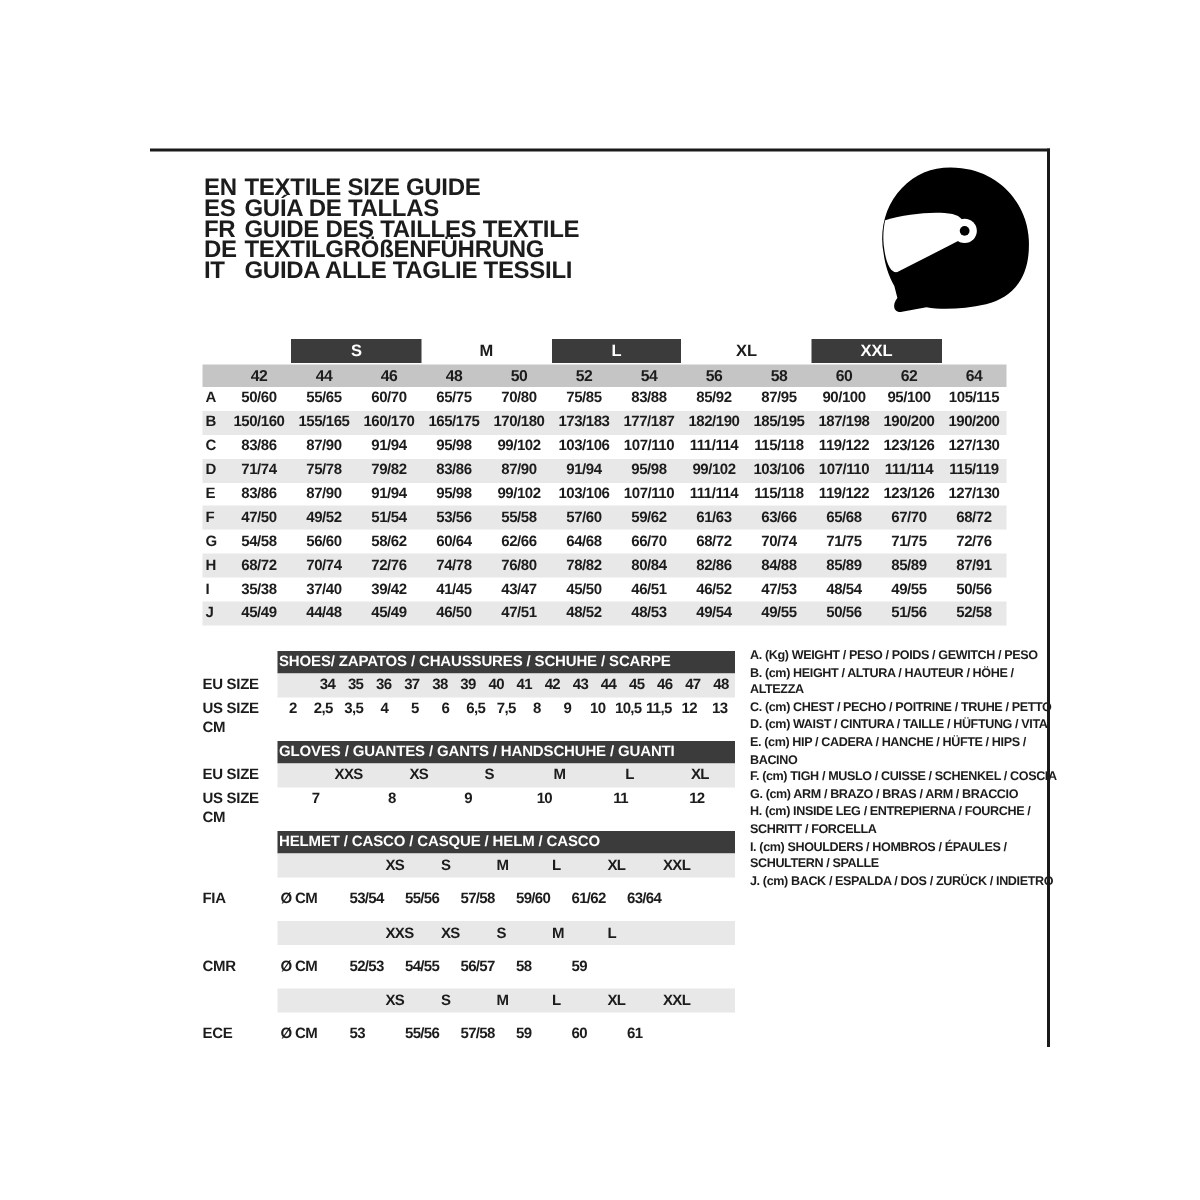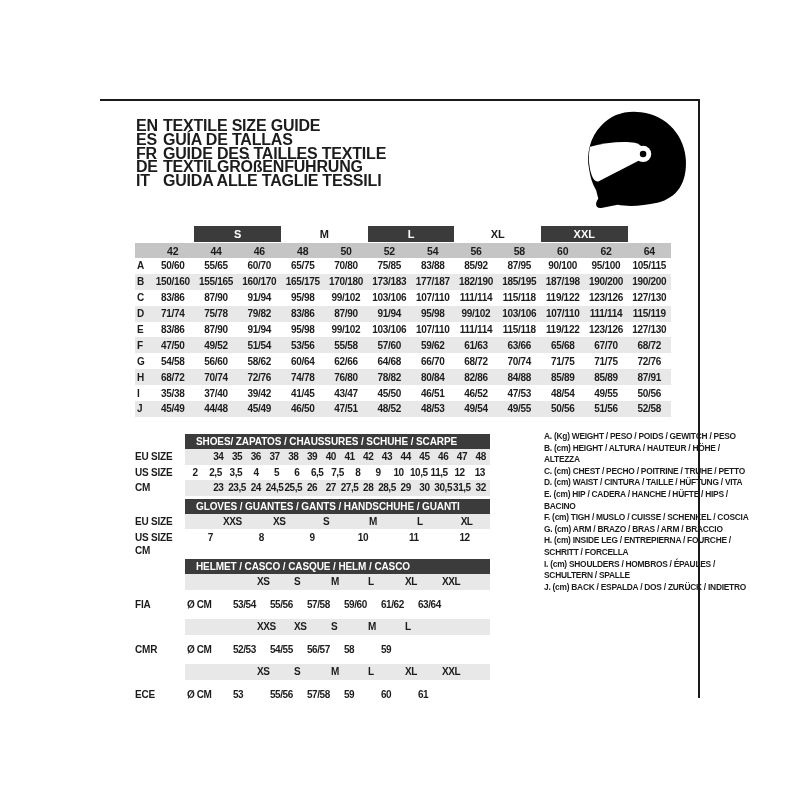--- a/index.html
+++ b/index.html
@@ -27,35 +27,35 @@
   .st-data  { height:15.9px; }
   .st-data.shaded { background:#e8e8e8; }
   .st-cell  { display:flex; align-items:center; justify-content:center; font-size:10px; font-weight:bold; letter-spacing:-0.3px; white-space:nowrap; }
   .st-label { display:flex; align-items:center; font-size:10px; font-weight:bold; padding-left:2px; }
 
   
   .lower-left { position:absolute; left:135px; top:434px; width:356px; }
   .lt-row   { display:flex; }
   .lt-label { width:50px; font-size:10px; font-weight:bold; display:flex; align-items:center; letter-spacing:-0.2px; }
   .lt-bar   { width:305px; height:15px; background:#3b3b3b; color:#fff; font-size:10px; font-weight:bold;
-              line-height:15px; padding-left:11px; letter-spacing:-0.1px; white-space:nowrap; overflow:hidden; }
+              line-height:15px; padding-left:1px; letter-spacing:-0.1px; white-space:nowrap; overflow:hidden; }
   .lt-strip { width:305px; display:grid; }
   .lt-strip.shaded { background:#e8e8e8;padding-left:24px; }
   .lt-cell  { display:flex; align-items:center; justify-content:center; font-size:10px; font-weight:bold; letter-spacing:-0.45px; white-space:nowrap; }
   .shoes-strip  { grid-template-columns:repeat(15,1fr); height:15.6px; }
   .gloves-strip { grid-template-columns:repeat(6,1fr);  height:15.6px; }
   .helmet-strip { grid-template-columns:46px repeat(6,37px) 1fr; }
   .helmet-strip .lt-cell { justify-content:flex-start; padding-left:2px; }
   .h-size-row { height:16px; }
   .h-val-row  { height:29px; }
   .tbl-gloves { margin-top:3px; }
   .tbl-helmet { margin-top:3px; }
 
   
-  .legend { position:absolute; left:500px; top:431px; width:207px;margin-left:44px; }
+  .legend { position:absolute; left:500px; top:431px; width:207px; }
   .legend-item { font-size:8.4px; font-weight:bold; line-height:11.6px; letter-spacing:-0.25px; }
 </style>
 </head>
 <body>
 
 <div class="page">
   <div class="frame-top"></div>
   <div class="frame-right"></div>
 
   <div class="languages" id="languages">
@@ -308,37 +308,20 @@
             <div class="lt-cell">9</div>
             <div class="lt-cell">10</div>
             <div class="lt-cell">10,5</div>
             <div class="lt-cell">11,5</div>
             <div class="lt-cell">12</div>
             <div class="lt-cell">13</div>
           </div>
         </div>
         <div class="lt-row">
           <div class="lt-label">CM</div>
-          <div class="lt-strip shoes-strip shaded">
-            <div class="lt-cell">23</div>
-            <div class="lt-cell">23,5</div>
-            <div class="lt-cell">24</div>
-            <div class="lt-cell">24,5</div>
-            <div class="lt-cell">25,5</div>
-            <div class="lt-cell">26</div>
-            <div class="lt-cell">27</div>
-            <div class="lt-cell">27,5</div>
-            <div class="lt-cell">28</div>
-            <div class="lt-cell">28,5</div>
-            <div class="lt-cell">29</div>
-            <div class="lt-cell">30</div>
-            <div class="lt-cell">30,5</div>
-            <div class="lt-cell">31,5</div>
-            <div class="lt-cell">32</div>
-          </div>
         </div>
       </div>
     <div id="gloves-table" class="tbl-gloves">
         <div class="lt-row">
           <div class="lt-label"></div>
           <div class="lt-bar">GLOVES / GUANTES / GANTS / HANDSCHUHE / GUANTI</div>
         </div>
         <div class="lt-row">
           <div class="lt-label">EU SIZE</div>
           <div class="lt-strip gloves-strip shaded">

